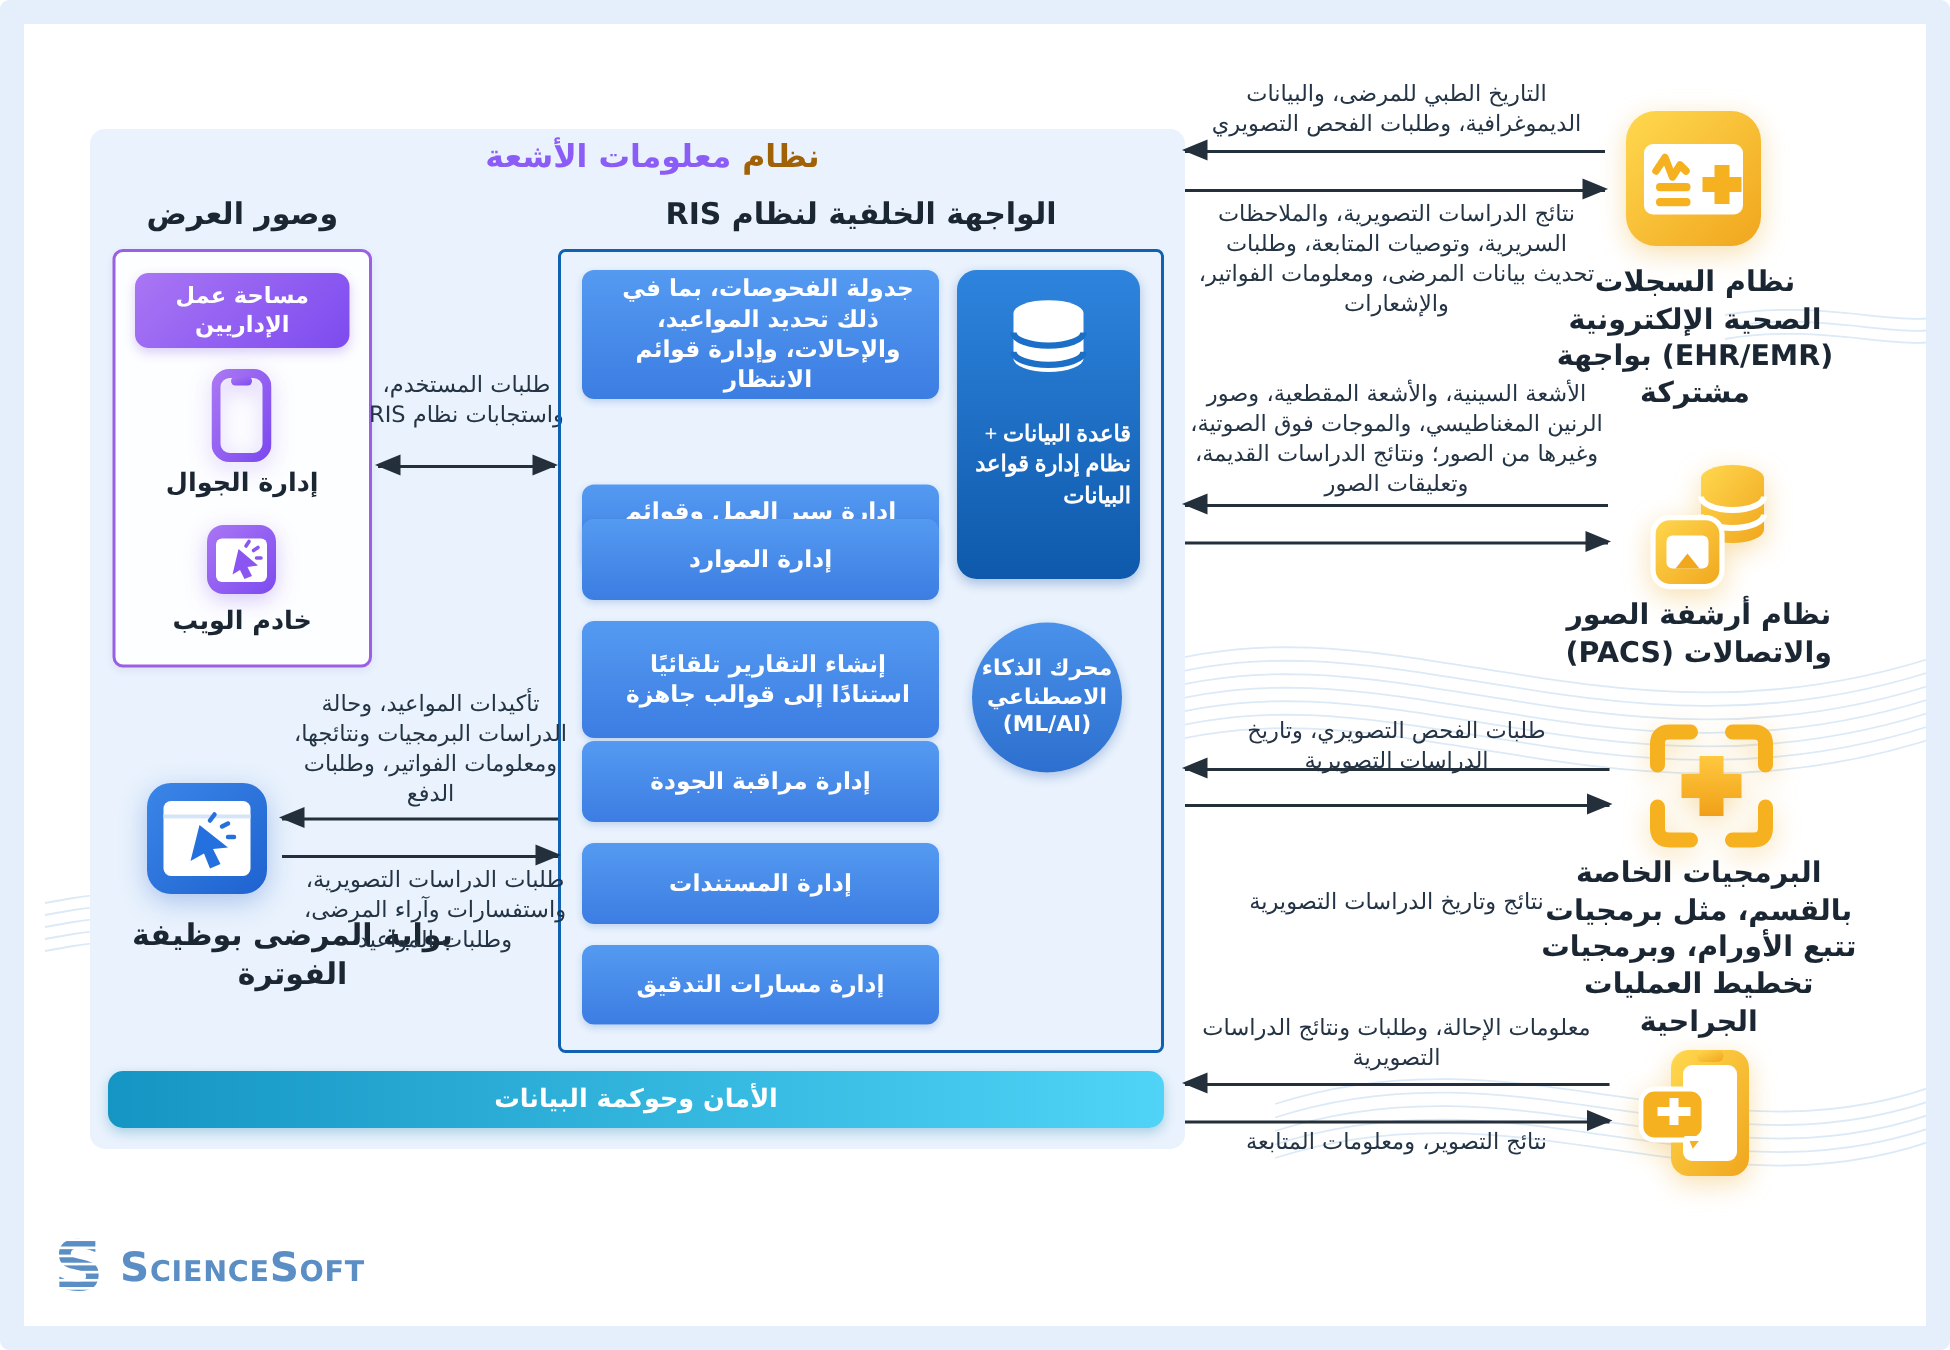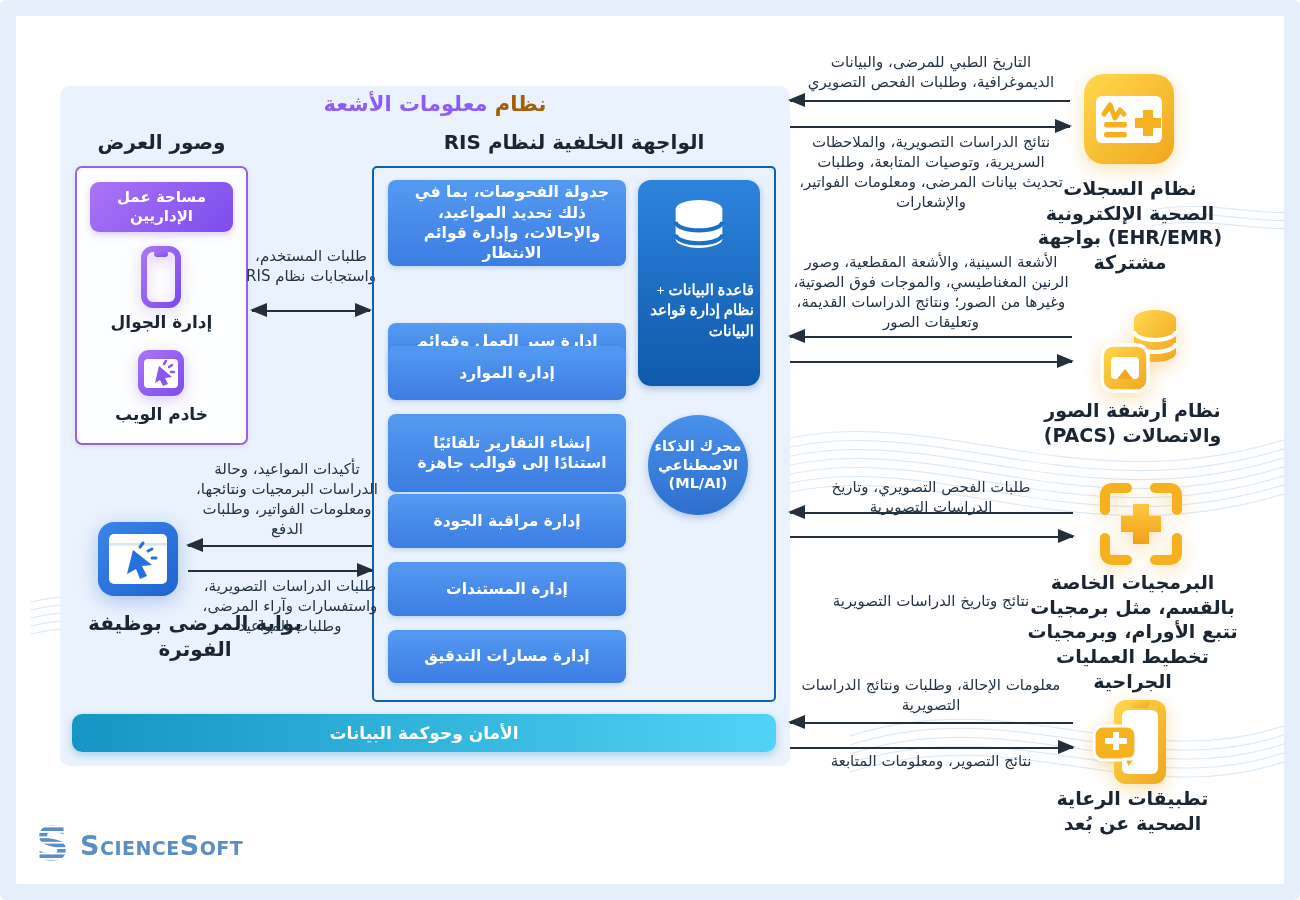--- a/index.html
+++ b/index.html
@@ -230,21 +230,20 @@
     </div>
   <div class="ann" style="left:800px;top:752px;width:262px;">نتائج التصوير، ومعلومات المتابعة</div>
   <svg class="icon yellow-shadow" style="left:1090px;top:696px;" width="80" height="92" viewBox="0 0 80 92">
     <rect x="24" y="4" width="52" height="84" rx="12" fill="url(#gY)"></rect>
     <rect x="32" y="14" width="36" height="64" rx="6" fill="#fff"></rect>
     <rect x="41" y="4" width="18" height="8" rx="4" fill="url(#gY)"></rect>
     <rect x="4" y="30" width="42" height="34" rx="9" fill="#f5b120" stroke="#fff" stroke-width="3.2"></rect>
     <path d="M34 63 l4 10 8 -10 z" fill="#f5b120" stroke="#fff" stroke-width="3.2" stroke-linejoin="round"></path>
     <path d="M21 41 h8 v-6 h6 v6 h8 v6 h-8 v6 h-6 v-6 h-8 z" fill="#fff" transform="translate(-6,1)"></path>
   </svg>
-  <div class="lbl" style="left:1040px;top:786px;width:185px;">تطبيقات الرعاية الصحية عن بُعد</div>
 
   <div class="logo">
     <svg width="36" height="46" viewBox="0 0 36 46">
       <defs>
           <pattern id="stripes" width="5" height="5.4" patternUnits="userSpaceOnUse">
         <rect width="5" height="3.6" fill="#5b8ec5"></rect>
       </pattern>
         </defs>
       <text x="0" y="38" font-family="DejaVu Sans, sans-serif" font-size="46" font-weight="bold" fill="url(#stripes)">S</text>
     </svg>

